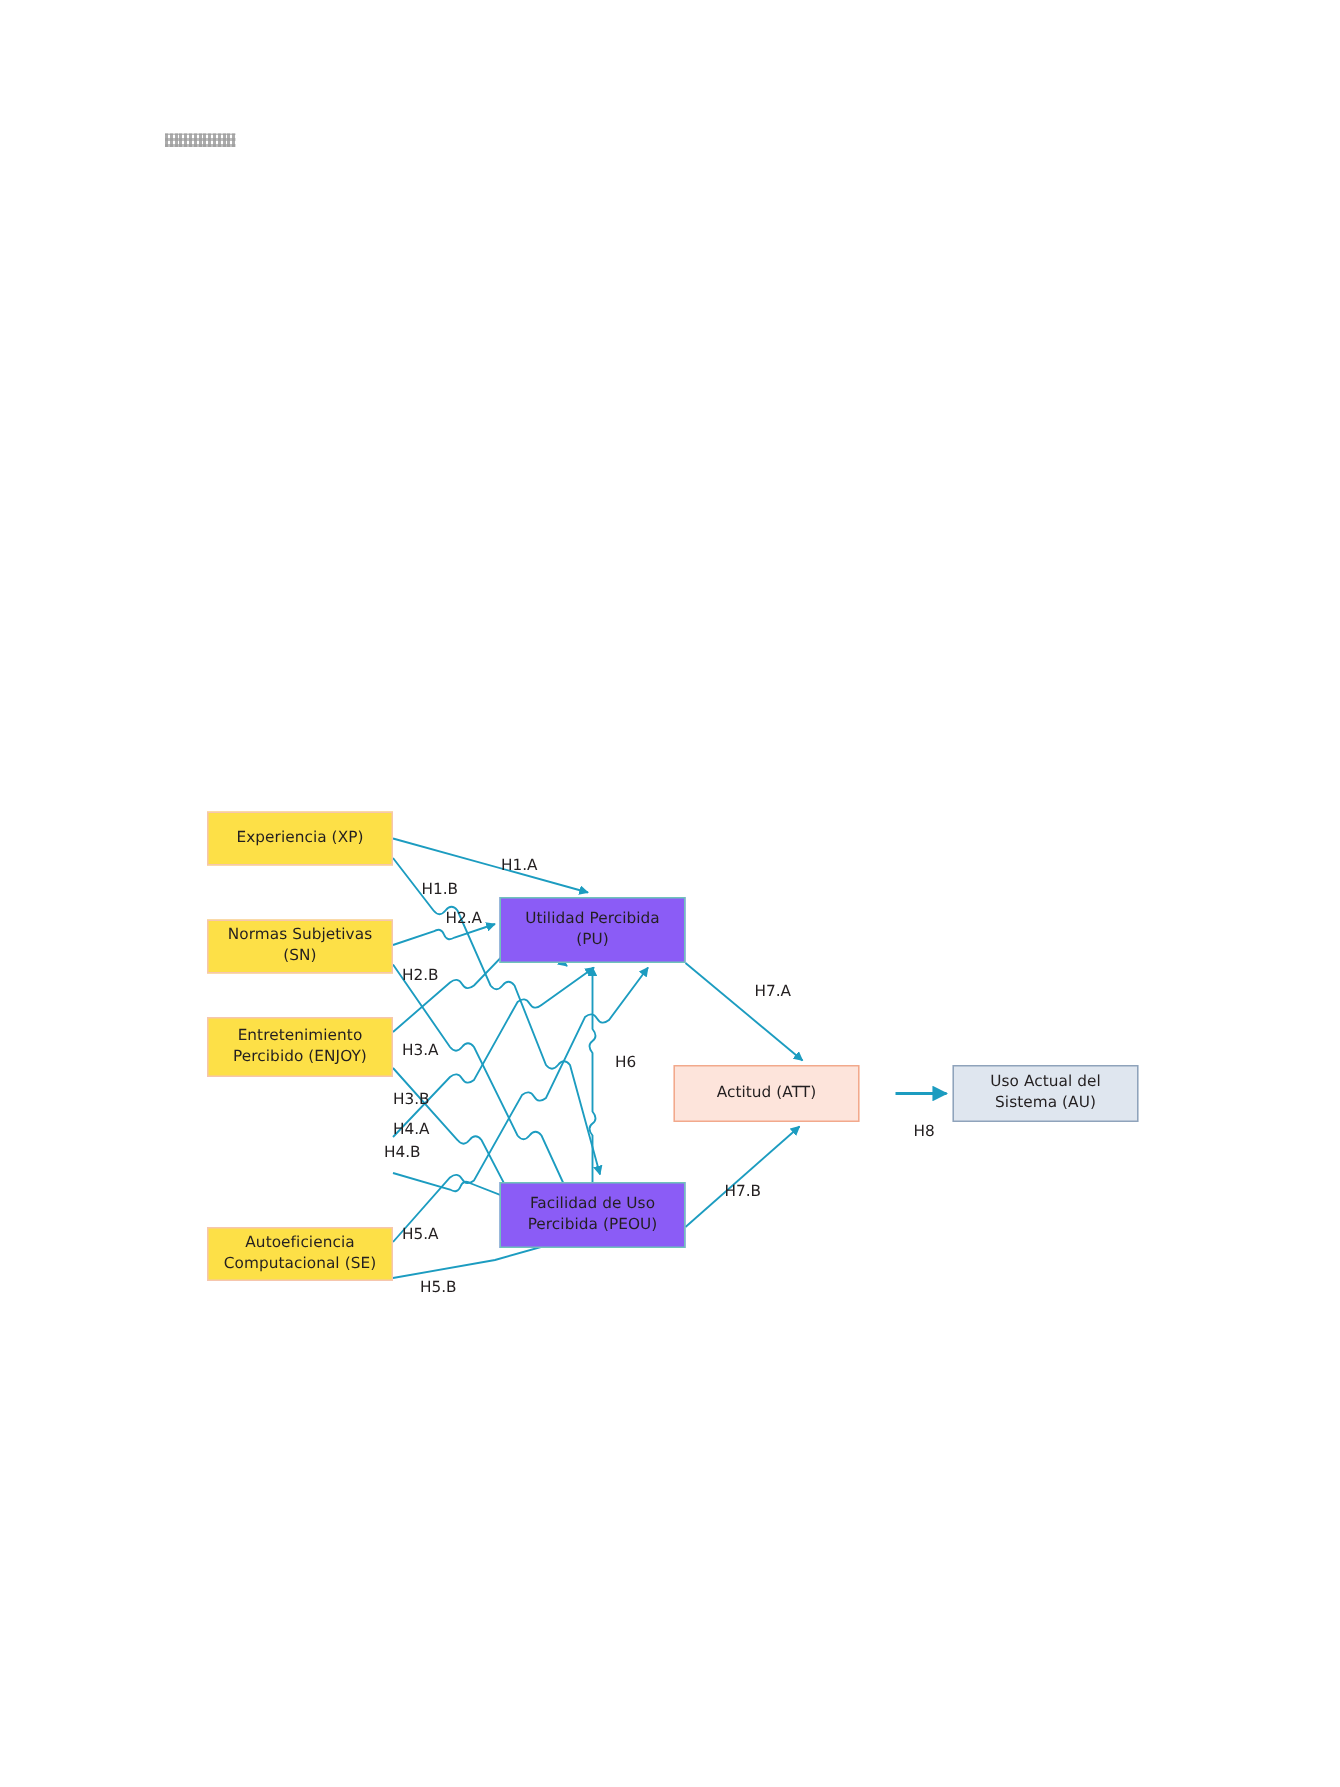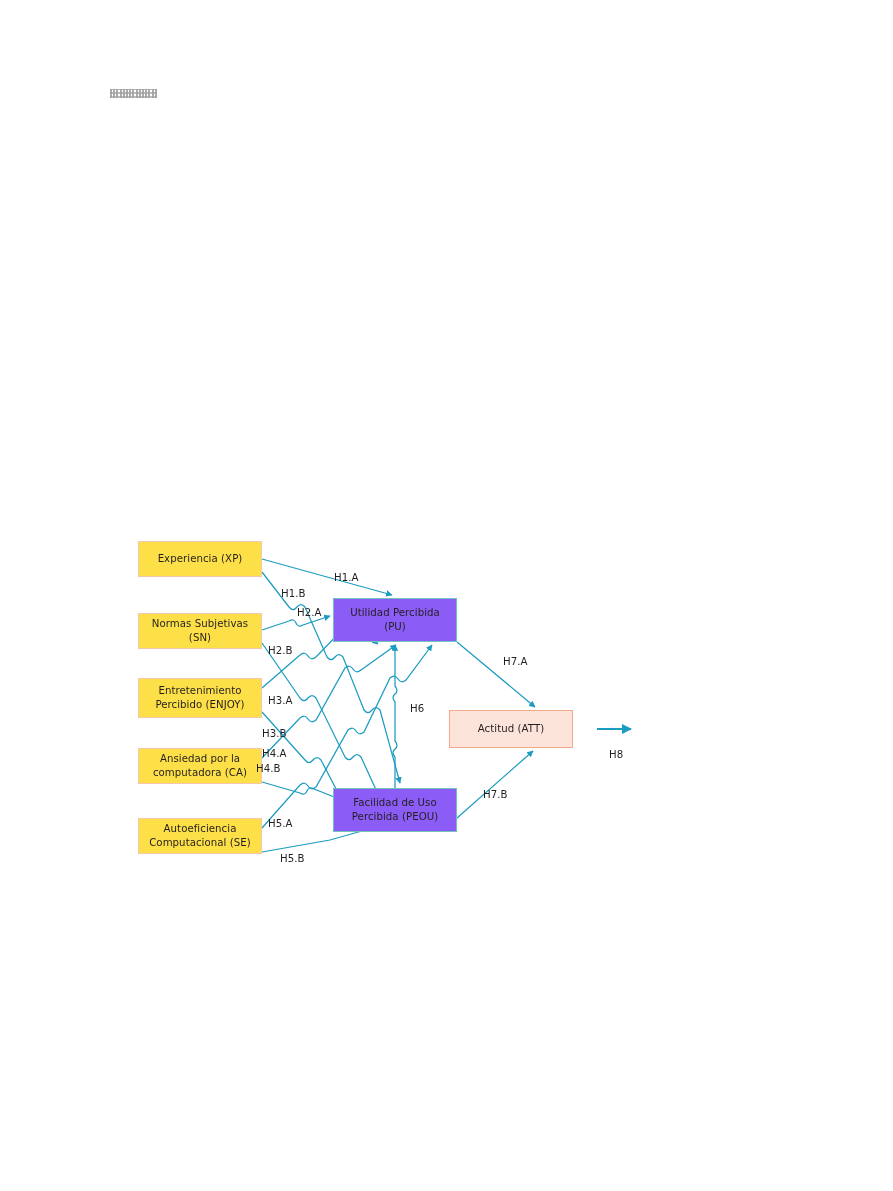--- a/index.html
+++ b/index.html
@@ -149,36 +149,36 @@
 
   <div class="node node-src" style="left:138px; top:541px; width:124px; height:36px;">
     <span>Experiencia (XP)</span>
   </div>
   <div class="node node-src" style="left:138px; top:613px; width:124px; height:36px;">
     <span>Normas Subjetivas<br>(SN)</span>
   </div>
   <div class="node node-src" style="left:138px; top:678px; width:124px; height:40px;">
     <span>Entretenimiento<br>Percibido (ENJOY)</span>
   </div>
-  <div class="node node-src" style="left:138px; top:748px; width:124px; height:36px;">
-    <span>Ansiedad por la<br>computadora (CA)</span>
-  </div>
   <div class="node node-src" style="left:138px; top:818px; width:124px; height:36px;">
     <span>Autoeficiencia<br>Computacional (SE)</span>
   </div>
 
   <div class="node node-mid" style="left:333px; top:598px; width:124px; height:44px;">
     <span>Utilidad Percibida<br>(PU)</span>
   </div>
   <div class="node node-mid" style="left:333px; top:788px; width:124px; height:44px;">
     <span>Facilidad de Uso<br>Percibida (PEOU)</span>
   </div>
 
   <div class="node node-att" style="left:449px; top:710px; width:124px; height:38px;">
     <span>Actitud (ATT)</span>
+  </div>
+  <div class="node node-au" style="left:635px; top:710px; width:124px; height:38px;">
+    <span>Uso Actual del<br>Sistema (AU)</span>
   </div>
 
   <div class="elabel" style="left:334px; top:572px;"><span>H1.A</span></div>
   <div class="elabel" style="left:281px; top:588px;"><span>H1.B</span></div>
   <div class="elabel" style="left:297px; top:607px;"><span>H2.A</span></div>
   <div class="elabel" style="left:268px; top:645px;"><span>H2.B</span></div>
   <div class="elabel" style="left:268px; top:695px;"><span>H3.A</span></div>
   <div class="elabel" style="left:262px; top:728px;"><span>H3.B</span></div>
   <div class="elabel" style="left:262px; top:748px;"><span>H4.A</span></div>
   <div class="elabel" style="left:256px; top:763px;"><span>H4.B</span></div>

